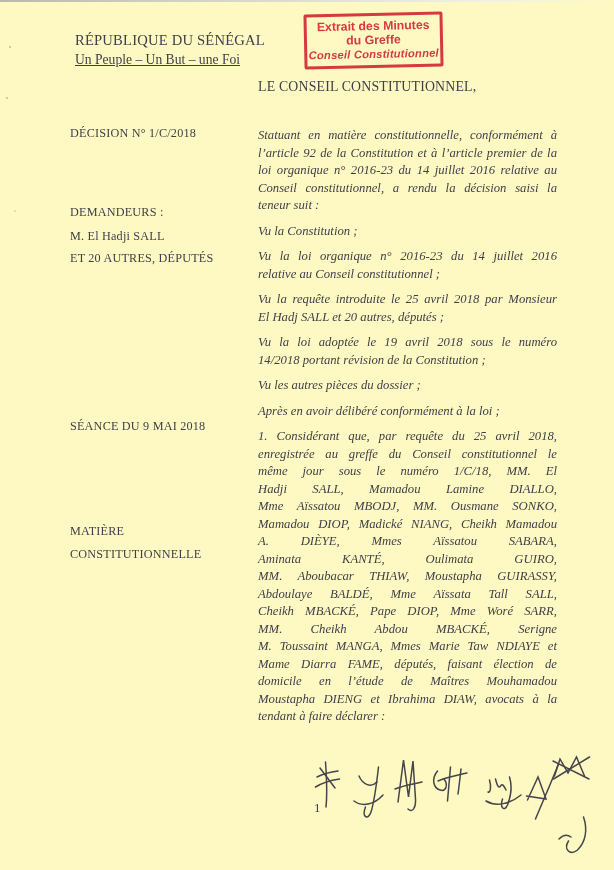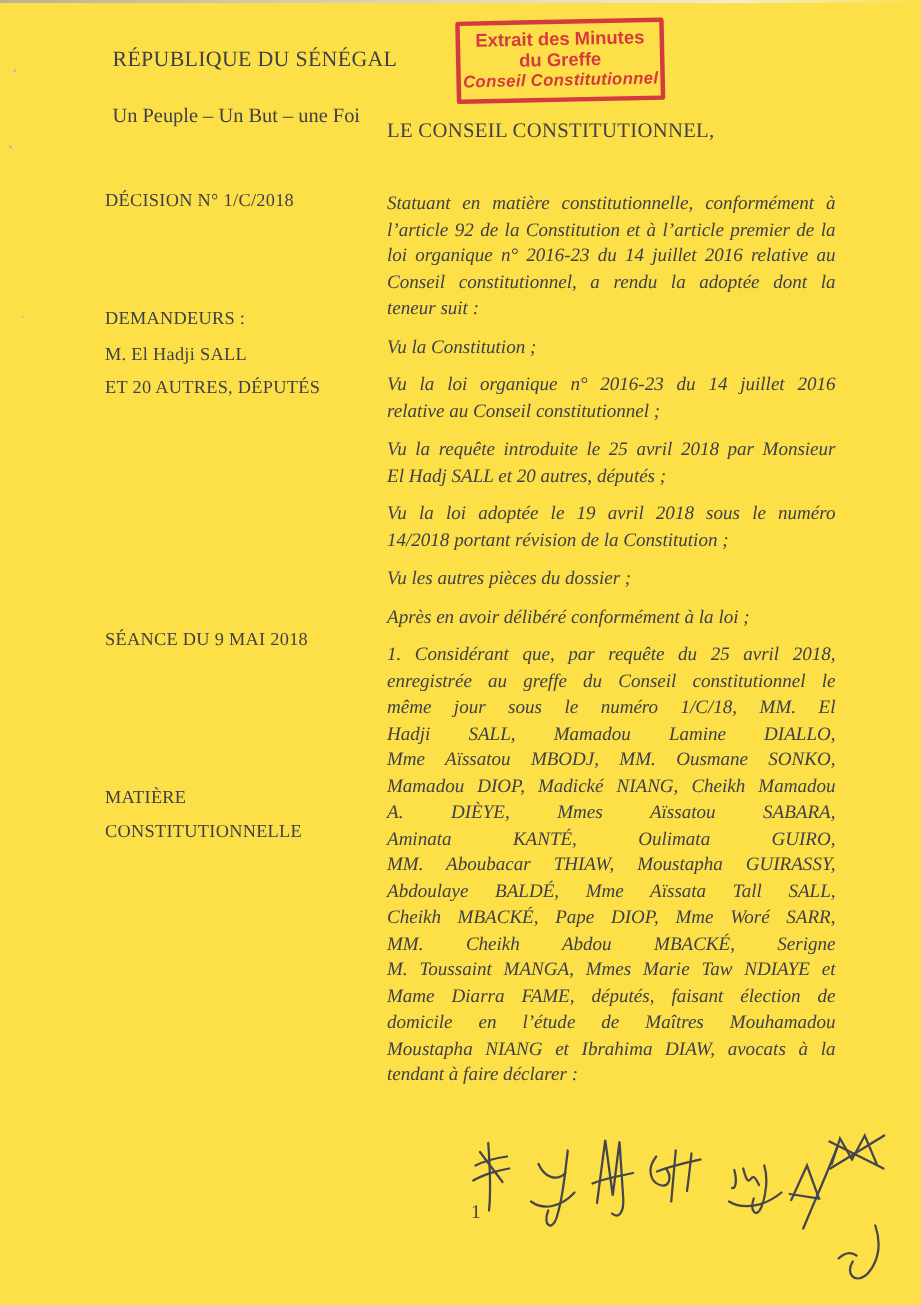--- a/index.html
+++ b/index.html
@@ -1,34 +1,34 @@
 <!DOCTYPE html>
 <html><head>
 <meta charset="utf-8">
 <style>
   * { margin:0; padding:0; box-sizing:border-box; }
   html,body { background:#e9e9e7; }
   .page {
     position:relative; width:614px; height:870px; margin:0 auto;
-    background:#fde047; overflow:hidden;
+    background:#fef9c3; overflow:hidden;
     font-family:"Liberation Serif", serif; color:#3e3f48;
   }
   .scan-top-line {
     position:absolute; top:0; left:0; width:100%; height:2px;
     background:linear-gradient(to right,#a8a8a8,#c2c2c2 25%,#dcdcdc 55%,#efefec 80%,rgba(255,255,255,0));
     opacity:.8;
   }
   .speck { position:absolute; width:2px; height:2px; border-radius:50%; background:#b9b9b5; }
   .speck.s1 { left:9px;  top:46px; }
   .speck.s2 { left:6px;  top:97px; }
   .speck.s3 { left:14px; top:210px; opacity:.6; }
 
   .header-left { position:absolute; left:75px; top:31px; line-height:1.3; }
   .republic { font-size:14.6px; letter-spacing:.2px; }
-  .motto    { font-size:13.6px; margin-top:18px; }
+  .motto    { font-size:13.6px; margin-top:1px;text-decoration:underline; }
 
   .stamp {
     position:absolute; left:304px; top:13px; width:139px; height:55px;
     border:3px solid currentColor; border-radius:2px; color:#d63a41;
     transform:rotate(-1.2deg);
     display:flex; flex-direction:column; align-items:center; justify-content:center;
     font-family:"Liberation Sans", sans-serif; font-weight:bold; line-height:1.12;
     text-align:center;
   }
   .stamp-l1, .stamp-l2 { font-size:12.3px; }
@@ -79,21 +79,21 @@
   <div class="margin-label" style="top:251px;text-align:center;">ET 20 AUTRES, DÉPUTÉS</div>
   <div class="margin-label" style="top:419px;">SÉANCE DU 9 MAI 2018</div>
   <div class="margin-label" style="top:524px;">MATIÈRE</div>
   <div class="margin-label" style="top:547px;">CONSTITUTIONNELLE</div>
 
   <div class="body-column">
       <div class="para">
         <div class="line">Statuant en matière constitutionnelle, conformément à</div>
         <div class="line">l’article 92 de la Constitution et à l’article premier de la</div>
         <div class="line">loi organique n° 2016-23 du 14 juillet 2016 relative au</div>
-        <div class="line">Conseil constitutionnel, a rendu la adoptée dont la</div>
+        <div class="line">Conseil constitutionnel, a rendu la décision saisi la</div>
         <div class="line last">teneur suit :</div>
       </div>
       <div class="para">
         <div class="line last">Vu la Constitution ;</div>
       </div>
       <div class="para">
         <div class="line">Vu la loi organique n° 2016-23 du 14 juillet 2016</div>
         <div class="line last">relative au Conseil constitutionnel ;</div>
       </div>
       <div class="para">
@@ -119,21 +119,21 @@
         <div class="line">Mamadou DIOP, Madické NIANG, Cheikh Mamadou</div>
         <div class="line">A. DIÈYE, Mmes Aïssatou SABARA,</div>
         <div class="line">Aminata KANTÉ, Oulimata GUIRO,</div>
         <div class="line">MM. Aboubacar THIAW, Moustapha GUIRASSY,</div>
         <div class="line">Abdoulaye BALDÉ, Mme Aïssata Tall SALL,</div>
         <div class="line">Cheikh MBACKÉ, Pape DIOP, Mme Woré SARR,</div>
         <div class="line">MM. Cheikh Abdou MBACKÉ, Serigne</div>
         <div class="line">M. Toussaint MANGA, Mmes Marie Taw NDIAYE et</div>
         <div class="line">Mame Diarra FAME, députés, faisant élection de</div>
         <div class="line">domicile en l’étude de Maîtres Mouhamadou</div>
-        <div class="line">Moustapha NIANG et Ibrahima DIAW, avocats à la</div>
+        <div class="line">Moustapha DIENG et Ibrahima DIAW, avocats à la</div>
         <div class="line last">tendant à faire déclarer :</div>
       </div>
     </div>
 
   <div class="page-number">1</div>
 
   <svg class="signature-layer" viewBox="0 0 614 870">
     <g fill="none" stroke="#45454c" stroke-width="1.5" stroke-linecap="round">
 
       <path d="M325.5 762 C326.5 776 327.5 793 326 807"></path>

